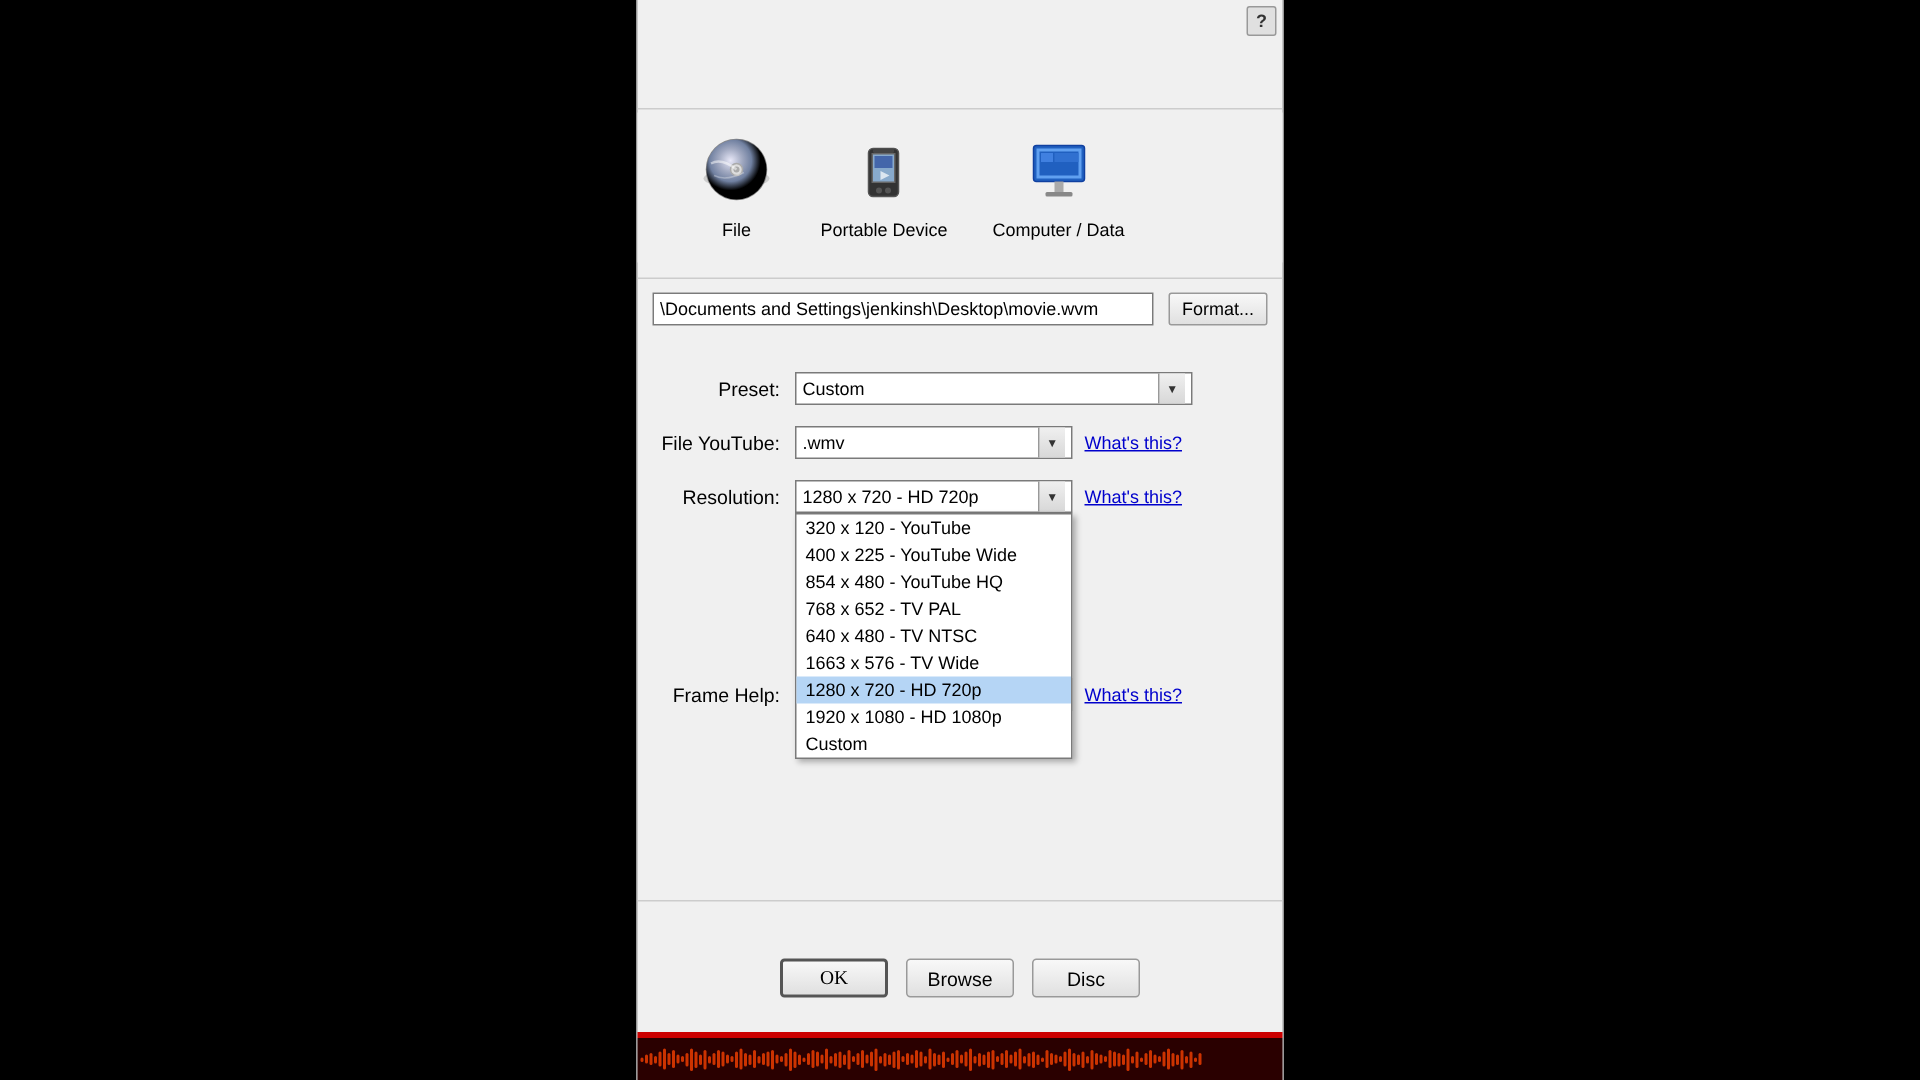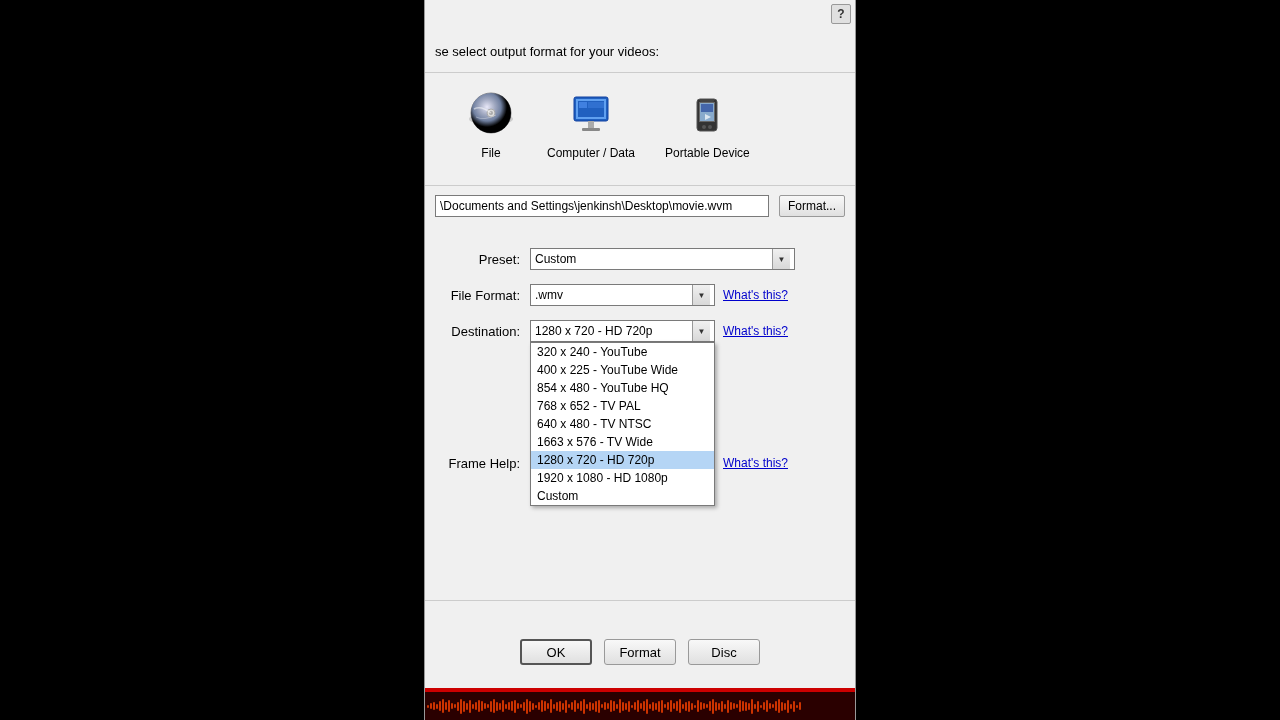--- a/index.html
+++ b/index.html
@@ -300,20 +300,21 @@
       border-radius: 3px;
       cursor: pointer;
       font-size: 13px;
       color: #000;
       display: flex;
       align-items: center;
       justify-content: center;
     }
     .action-btn.ok-btn {
       border: 2px solid #555;
+      font-family: Liberation Serif, serif;
     }
 
     
     .waveform-bar {
       position: absolute;
       bottom: 0;
       left: 0;
       right: 0;
       height: 28px;
       background: #2a0000;
@@ -345,21 +346,20 @@
       background: #cc0000;
     }
   </style>
 </head>
 <body>
 
 <div class="dialog-area">
 
   <div class="help-btn">?</div>
 
-  <div class="prompt-text">se select output format for your videos:</div>
 
   <div class="divider-h divider-top"></div>
 
   <div class="icons-row">
 
     <div class="icon-item">
       <div class="icon-circle">
         <svg class="disc-icon-svg" viewBox="0 0 50 50" xmlns="http://www.w3.org/2000/svg">
           <ellipse cx="25" cy="28" rx="22" ry="6" fill="#999" opacity="0.4"></ellipse>
           <circle cx="25" cy="22" r="20" fill="#c0c0d0" stroke="#888" stroke-width="1"></circle>
@@ -377,56 +377,56 @@
 
           <path d="M8 18 Q15 14 25 22" stroke="rgba(255,255,255,0.5)" stroke-width="1.5" fill="none"></path>
           <path d="M10 26 Q18 30 30 24" stroke="rgba(255,255,255,0.3)" stroke-width="1" fill="none"></path>
         </svg>
       </div>
       <span class="icon-label">File</span>
     </div>
 
     <div class="icon-item">
       <div class="icon-circle">
+        <svg class="device-icon-svg" viewBox="0 0 50 50" xmlns="http://www.w3.org/2000/svg">
+
+          <rect x="15" y="8" width="20" height="32" rx="3" fill="#333" stroke="#555" stroke-width="1"></rect>
+          <rect x="17" y="11" width="16" height="20" fill="#666"></rect>
+
+          <rect x="18" y="12" width="14" height="18" fill="#88aacc"></rect>
+
+          <circle cx="22" cy="36" r="2" fill="#555"></circle>
+          <circle cx="28" cy="36" r="2" fill="#555"></circle>
+
+          <rect x="18" y="8" width="14" height="3" rx="1" fill="#444"></rect>
+
+          <rect x="19" y="13" width="12" height="8" fill="#4466aa"></rect>
+
+          <polygon points="23,23 23,29 29,26" fill="#fff" opacity="0.7"></polygon>
+        </svg>
+      </div>
+      <span class="icon-label">Portable Device</span>
+    </div>
+
+    <div class="icon-item">
+      <div class="icon-circle">
         <svg class="computer-icon-svg" viewBox="0 0 50 50" xmlns="http://www.w3.org/2000/svg">
 
           <rect x="8" y="6" width="34" height="24" rx="2" fill="#2060c0" stroke="#1040a0" stroke-width="1"></rect>
           <rect x="10" y="8" width="30" height="20" fill="#60a0f0"></rect>
 
           <rect x="12" y="10" width="26" height="16" fill="#2060c0"></rect>
           <rect x="13" y="11" width="8" height="6" fill="#4080e0"></rect>
           <rect x="22" y="11" width="16" height="6" fill="#3070d0"></rect>
 
           <rect x="22" y="30" width="6" height="7" fill="#aaa"></rect>
           <rect x="16" y="37" width="18" height="3" rx="1" fill="#888"></rect>
         </svg>
       </div>
       <span class="icon-label">Computer / Data</span>
-    </div>
-
-    <div class="icon-item">
-      <div class="icon-circle">
-        <svg class="device-icon-svg" viewBox="0 0 50 50" xmlns="http://www.w3.org/2000/svg">
-
-          <rect x="15" y="8" width="20" height="32" rx="3" fill="#333" stroke="#555" stroke-width="1"></rect>
-          <rect x="17" y="11" width="16" height="20" fill="#666"></rect>
-
-          <rect x="18" y="12" width="14" height="18" fill="#88aacc"></rect>
-
-          <circle cx="22" cy="36" r="2" fill="#555"></circle>
-          <circle cx="28" cy="36" r="2" fill="#555"></circle>
-
-          <rect x="18" y="8" width="14" height="3" rx="1" fill="#444"></rect>
-
-          <rect x="19" y="13" width="12" height="8" fill="#4466aa"></rect>
-
-          <polygon points="23,23 23,29 29,26" fill="#fff" opacity="0.7"></polygon>
-        </svg>
-      </div>
-      <span class="icon-label">Portable Device</span>
     </div>
   </div>
 
   <div class="divider-h divider-bottom-icons"></div>
 
   <div class="destination-section">
     <div class="dest-row">
       <input class="dest-input" type="text" readonly="" value="\Documents and Settings\jenkinsh\Desktop\movie.wvm" style="">
       <button class="browse-btn">Format...</button>
     </div>
@@ -438,42 +438,42 @@
       <div class="form-label">Preset:</div>
       <div class="form-control-area">
         <div class="dropdown dropdown-preset">
           <span class="dropdown-text">Custom</span>
           <div class="dropdown-arrow">▼</div>
         </div>
       </div>
     </div>
 
     <div class="form-row">
-      <div class="form-label">File Format:</div>
+      <div class="form-label">File YouTube:</div>
       <div class="form-control-area">
         <div class="dropdown dropdown-format">
           <span class="dropdown-text">.wmv</span>
           <div class="dropdown-arrow">▼</div>
         </div>
         <span class="whats-this">What's this?</span>
       </div>
     </div>
 
     <div class="form-row" style="position:relative;">
-      <div class="form-label">Destination:</div>
+      <div class="form-label">Resolution:</div>
       <div class="form-control-area">
         <div class="dropdown dropdown-resolution">
           <span class="dropdown-text">1280 x 720 - HD 720p</span>
           <div class="dropdown-arrow">▼</div>
         </div>
         <span class="whats-this">What's this?</span>
       </div>
 
       <div class="resolution-dropdown-list">
-        <div class="dropdown-option">320 x 240 - YouTube</div>
+        <div class="dropdown-option">320 x 120 - YouTube</div>
         <div class="dropdown-option">400 x 225 - YouTube Wide</div>
         <div class="dropdown-option">854 x 480 - YouTube HQ</div>
         <div class="dropdown-option">768 x 652 - TV PAL</div>
         <div class="dropdown-option">640 x 480 - TV NTSC</div>
         <div class="dropdown-option">1663 x 576 - TV Wide</div>
         <div class="dropdown-option selected">1280 x 720 - HD 720p</div>
         <div class="dropdown-option">1920 x 1080 - HD 1080p</div>
         <div class="dropdown-option">Custom</div>
       </div>
     </div>
@@ -488,21 +488,21 @@
         <span class="whats-this">What's this?</span>
       </div>
     </div>
 
   </div>
 
   <div class="divider-bottom-section"></div>
 
   <div class="buttons-row">
     <button class="action-btn ok-btn">OK</button>
-    <button class="action-btn">Format</button>
+    <button class="action-btn">Browse</button>
     <button class="action-btn">Disc</button>
   </div>
 
   <div class="red-indicator"></div>
 
   <div class="waveform-bar">
     <div class="waveform-inner" id="waveform">
         <div class="wave-line" style="height: 3px;"></div>
         <div class="wave-line" style="height: 6px;"></div>
         <div class="wave-line" style="height: 8px;"></div>

